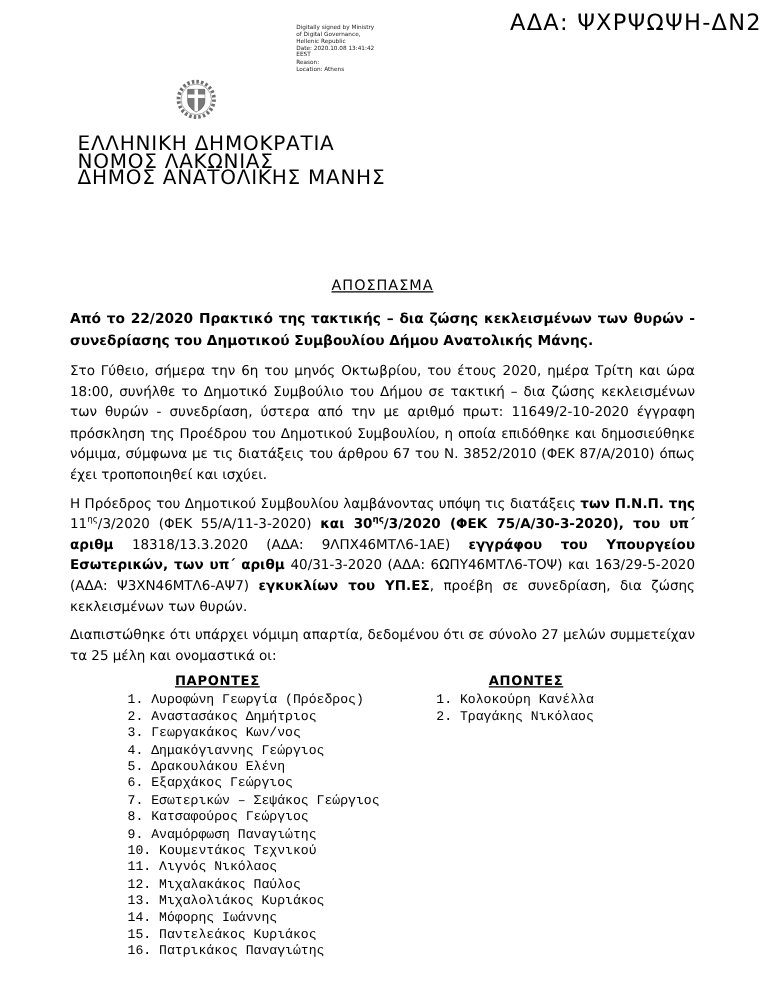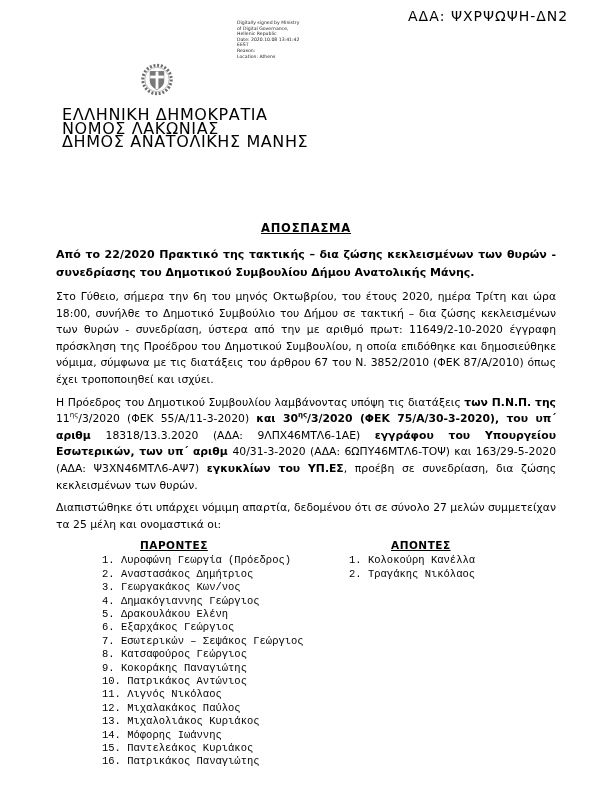--- a/index.html
+++ b/index.html
@@ -8,21 +8,21 @@
     width:612px;height:792px;
     margin:0 auto;
     background:#ffffff;
     font-family:"DejaVu Sans","Liberation Sans",sans-serif;
     color:#000;
     overflow:hidden;
   }
   
   .ada{
     position:absolute;top:8px;left:408px;
-    font-size:14px;letter-spacing:1px;white-space:nowrap;
+    font-size:18px;letter-spacing:1px;white-space:nowrap;
   }
   
   .sig{
     position:absolute;top:20px;left:237px;
     display:flex;gap:6px;align-items:flex-start;
   }
   .sig-authority{
     font-weight:bold;font-size:7px;line-height:9px;
     white-space:pre-line;width:88px;color:#111;
   }
@@ -42,21 +42,21 @@
     position:absolute;top:91px;left:292px;width:247px;
     border:1px solid #000;
     padding:6px 8px 7px 8px;
     font-size:10.5px;line-height:17.5px;text-align:justify;
   }
   
   .main{
     position:absolute;top:221px;left:56px;width:500px;
   }
   .doc-title{
-    text-align:center;font-weight:bold;font-size:11.5px;
+    text-align:center;font-weight:normal;font-size:11.5px;
     text-decoration:underline;letter-spacing:0.8px;
     margin:0 0 11px 0;
   }
   .subtitle{
     font-weight:bold;font-size:11px;line-height:17.5px;
     text-align:justify;margin:0 0 8px 0;
   }
   .para{
     font-size:10.8px;line-height:16.6px;text-align:justify;
     margin:0 0 6px 0;
@@ -133,22 +133,22 @@
         <div class="col-title">ΠΑΡΟΝΤΕΣ</div>
         <ol class="names">
             <li>Λυροφώνη Γεωργία (Πρόεδρος)</li>
             <li>Αναστασάκος Δημήτριος</li>
             <li>Γεωργακάκος Κων/νος</li>
             <li>Δημακόγιαννης Γεώργιος</li>
             <li>Δρακουλάκου Ελένη</li>
             <li>Εξαρχάκος Γεώργιος</li>
             <li>Εσωτερικών – Σεψάκος Γεώργιος</li>
             <li>Κατσαφούρος Γεώργιος</li>
-            <li>Κοκοράκης Παναγιώτης</li>
-            <li>Πατρικάκος Αντώνιος</li>
+            <li>Αναμόρφωση Παναγιώτης</li>
+            <li>Κουμεντάκος Τεχνικού</li>
             <li>Λιγνός Νικόλαος</li>
             <li>Μιχαλακάκος Παύλος</li>
             <li>Μιχαλολιάκος Κυριάκος</li>
             <li>Μόφορης Ιωάννης</li>
             <li>Παντελεάκος Κυριάκος</li>
             <li>Πατρικάκος Παναγιώτης</li>
           </ol>
       </div>
       <div class="col-absent">
         <div class="col-title">ΑΠΟΝΤΕΣ</div>

